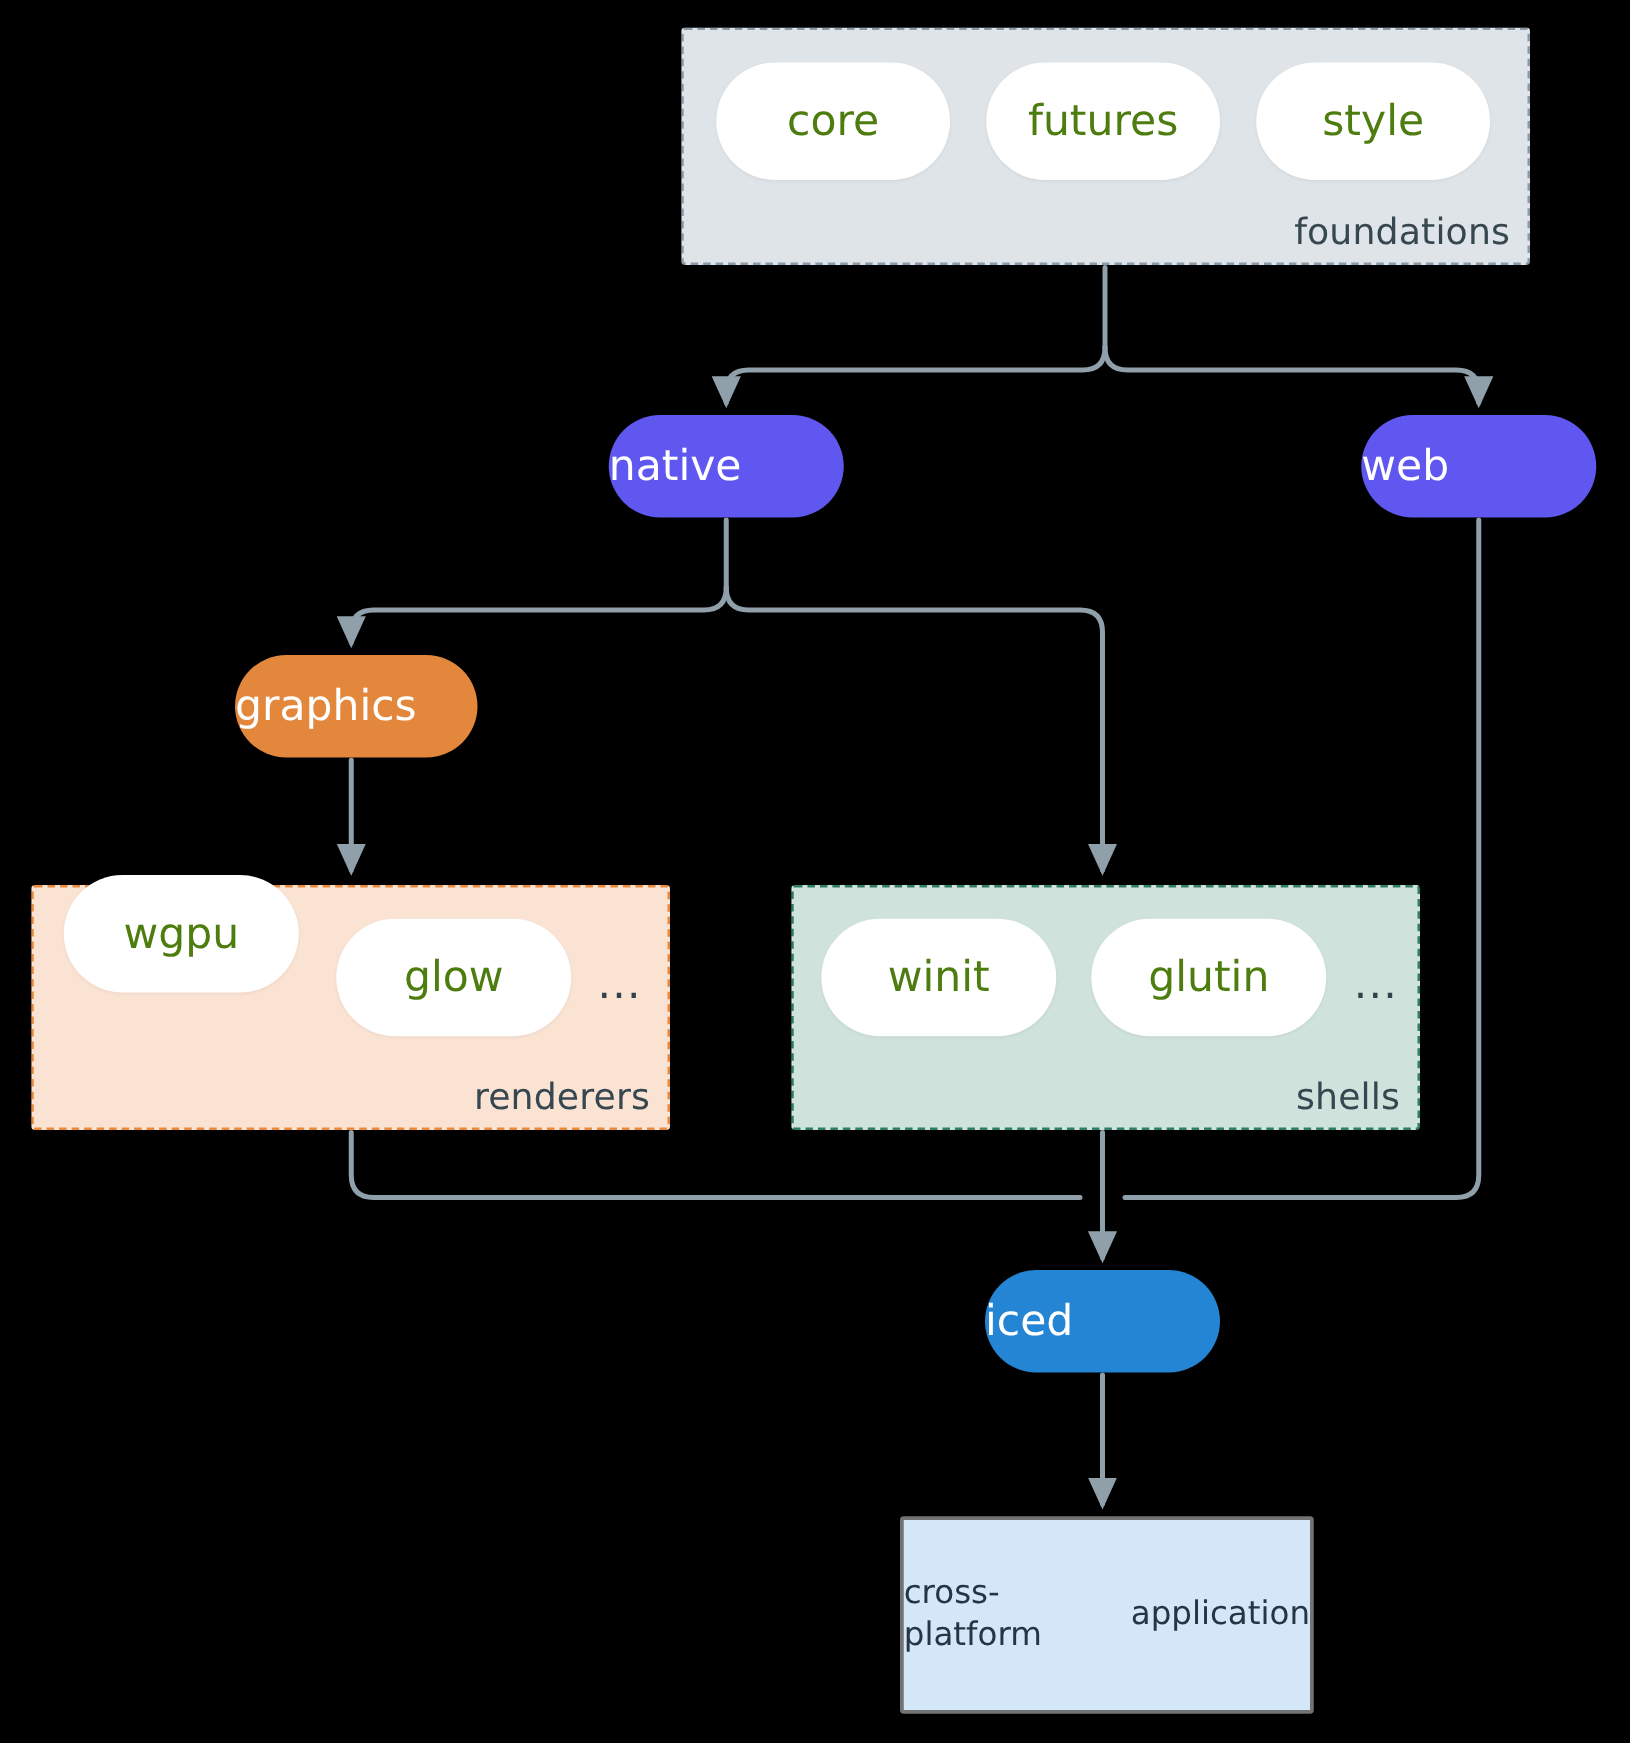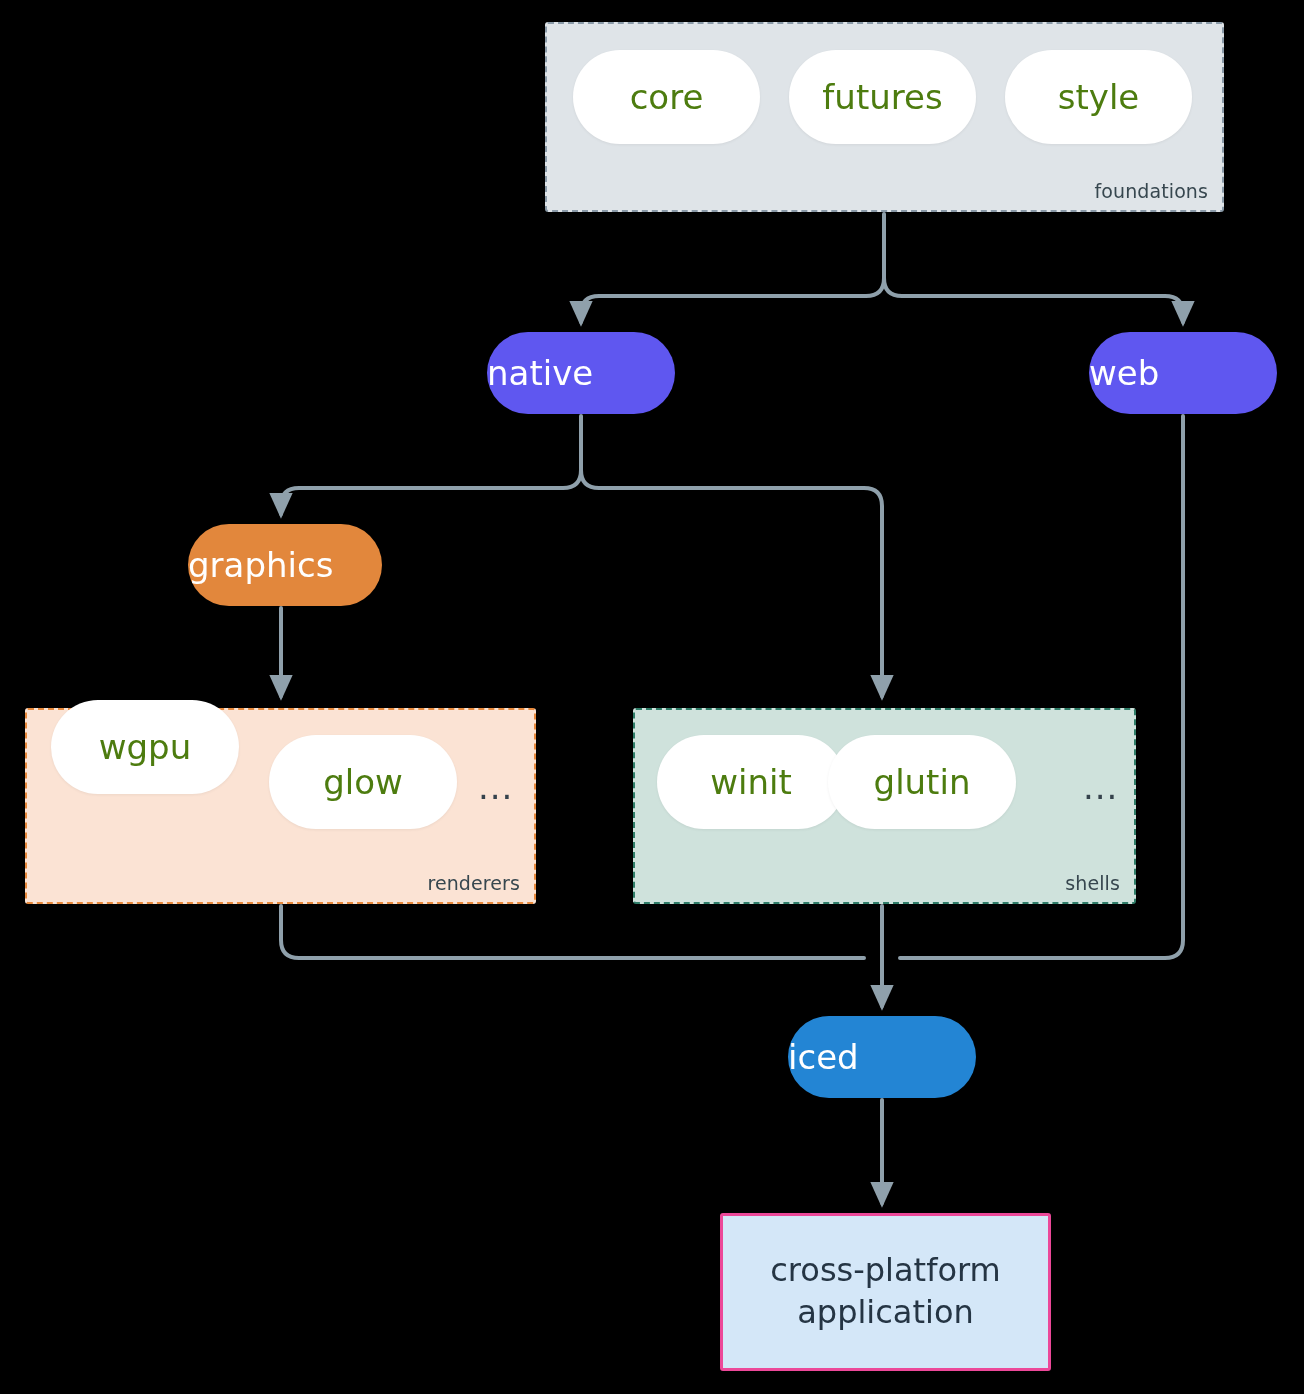--- a/index.html
+++ b/index.html
@@ -30,21 +30,21 @@
 
   
   .cluster {
     position: absolute;
     box-sizing: border-box;
   }
   .cluster-label {
     position: absolute;
     right: 14px;
     bottom: 8px;
-    font-size: 19px;
+    font-size: 29px;
     color: #37474f;
     white-space: nowrap;
     letter-spacing: 0.1px;
   }
   .cluster-foundations {
     left: 545px;
     top: 22px;
     width: 679px;
     height: 190px;
     background: #dfe4e8;
@@ -109,27 +109,26 @@
   .pill-iced   { left: 788px; top: 1016px; width: 188px; height: 82px; background: #2385d4; }
 
   
   .appbox {
     position: absolute;
     left: 720px;
     top: 1213px;
     width: 325px;
     height: 152px;
     background: #d4e7f8;
-    border: 3px solid #ec4899;
+    border: 3px solid #737373;
     border-radius: 3px;
     display: flex;
-    flex-direction: column;
     align-items: center;
     justify-content: center;
-    font-size: 32px;
+    font-size: 26px;
     color: #253544;
     line-height: 1.3;
   }
   .appbox span { display: block; }
 </style>
 </head>
 <body>
 
 <div id="diagram">
 
@@ -193,21 +192,21 @@
     <span>glow</span>
   </div>
   <div class="ellipsis" style="left:478px; top:770px;">...</div>
 
   <div class="cluster cluster-shells">
     <div class="cluster-label">shells</div>
   </div>
   <div class="leaf" style="left:657px; top:735px; width:188px; height:94px;">
     <span>winit</span>
   </div>
-  <div class="leaf" style="left:828px; top:735px; width:188px; height:94px;">
+  <div class="leaf" style="left:873px; top:735px; width:188px; height:94px;">
     <span>glutin</span>
   </div>
   <div class="ellipsis" style="left:1083px; top:770px;">...</div>
 
   <div class="pill pill-iced">
     <span>iced</span>
   </div>
 
   <div class="appbox">
     <span>cross-platform</span>

